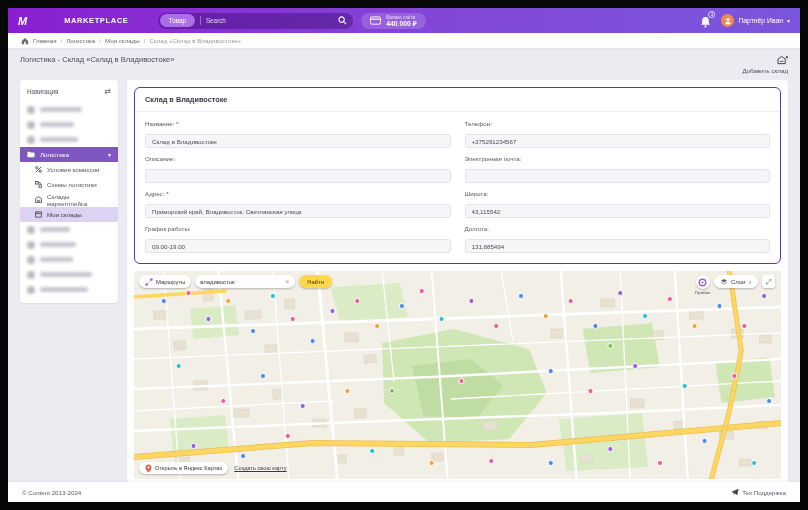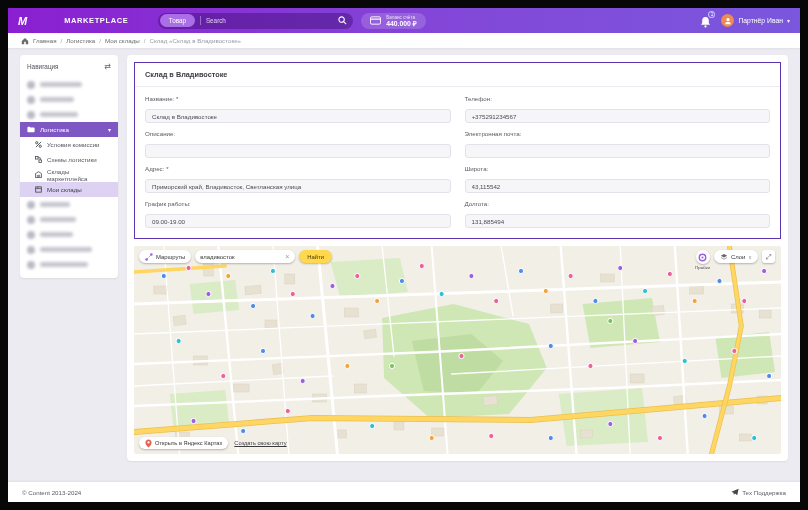--- a/index.html
+++ b/index.html
@@ -55,21 +55,21 @@
   .bdot { width:8px; height:8px; border-radius:50%; background:#b9b9c3; flex:none; }
   .bbar { height:5px; border-radius:2px; background:#c6c6cf; }
   .sitem.section { background:#7e57c2; color:#fff; }
   .sitem.section .scaret { margin-left:auto; font-size:6px; }
   .sub { padding-left:14px; }
   .sub.active { background:#ddd2f2; color:#3c3c46; }
   .sicon { width:8px; height:8px; flex:none; display:flex; align-items:center; justify-content:center; }
 
   
   .main { flex:1; background:#fff; border-radius:4px; padding:7px; box-shadow:0 1px 2px rgba(0,0,0,.07); min-height:402px; }
-  .panel { border:1px solid #5e35b1; border-radius:0; overflow:hidden; background:#fff; }
+  .panel { border:1px solid #5e35b1; border-radius:6px; overflow:hidden; background:#fff; }
   .panel-head { padding:7px 10px; font-size:7.3px; font-weight:bold; color:#3a3a44; border-bottom:1px solid #ebebf1; }
   .panel-body { padding:8px 10px 10px; display:grid; grid-template-columns:1fr 1fr; column-gap:14px; row-gap:7px; }
   .field label { display:block; font-size:6.2px; color:#5a5a64; margin-bottom:2.5px; }
   .field input { width:100%; height:14px; background:#f6f6f9; border:1px solid #e2e2ea; border-radius:3px;
                  padding:0 6px; font-size:6.2px; color:#4a4a52; outline:none; font-family:"Liberation Sans",sans-serif; }
 
   
   .map { margin-top:7px; height:208px; border-radius:3px; position:relative; overflow:hidden; background:#f2efe7; }
   .map svg.base { position:absolute; inset:0; }
   .m-ov { position:absolute; display:flex; gap:4px; align-items:center; }
@@ -156,20 +156,32 @@
     <span class="crumb">Главная</span>
     <span class="sep">/</span>
     <span class="crumb">Логистика</span>
     <span class="sep">/</span>
     <span class="crumb">Мои склады</span>
     <span class="sep">/</span>
     <span class="last">Склад «Склад в Владивостоке»</span>
   </div>
 
   <div class="content">
+    <div class="titlerow">
+      <div class="ptitle">Логистика - Склад «Склад в Владивостоке»</div>
+      <div class="addwh">
+        <svg width="11" height="10" viewBox="0 0 12 11">
+          <path d="M1 4.5 L5 1.5 L9 4.5 L9 9.5 L1 9.5 Z" fill="none" stroke="#44444e" stroke-width="1.1"></path>
+          <line x1="3" y1="7" x2="7" y2="7" stroke="#44444e" stroke-width="1"></line>
+          <line x1="9.5" y1="2.5" x2="12" y2="2.5" stroke="#44444e" stroke-width="1.2"></line>
+          <line x1="10.75" y1="1.2" x2="10.75" y2="3.8" stroke="#44444e" stroke-width="1.2"></line>
+        </svg>
+        <span class="lbl">Добавить склад</span>
+      </div>
+    </div>
 
     <div class="cols">
 
       <div class="sidebar">
         <div class="side-head">
           <span>Навигация</span>
           <span class="swap">⇄</span>
         </div>
 
         <div class="sitem blurred">

